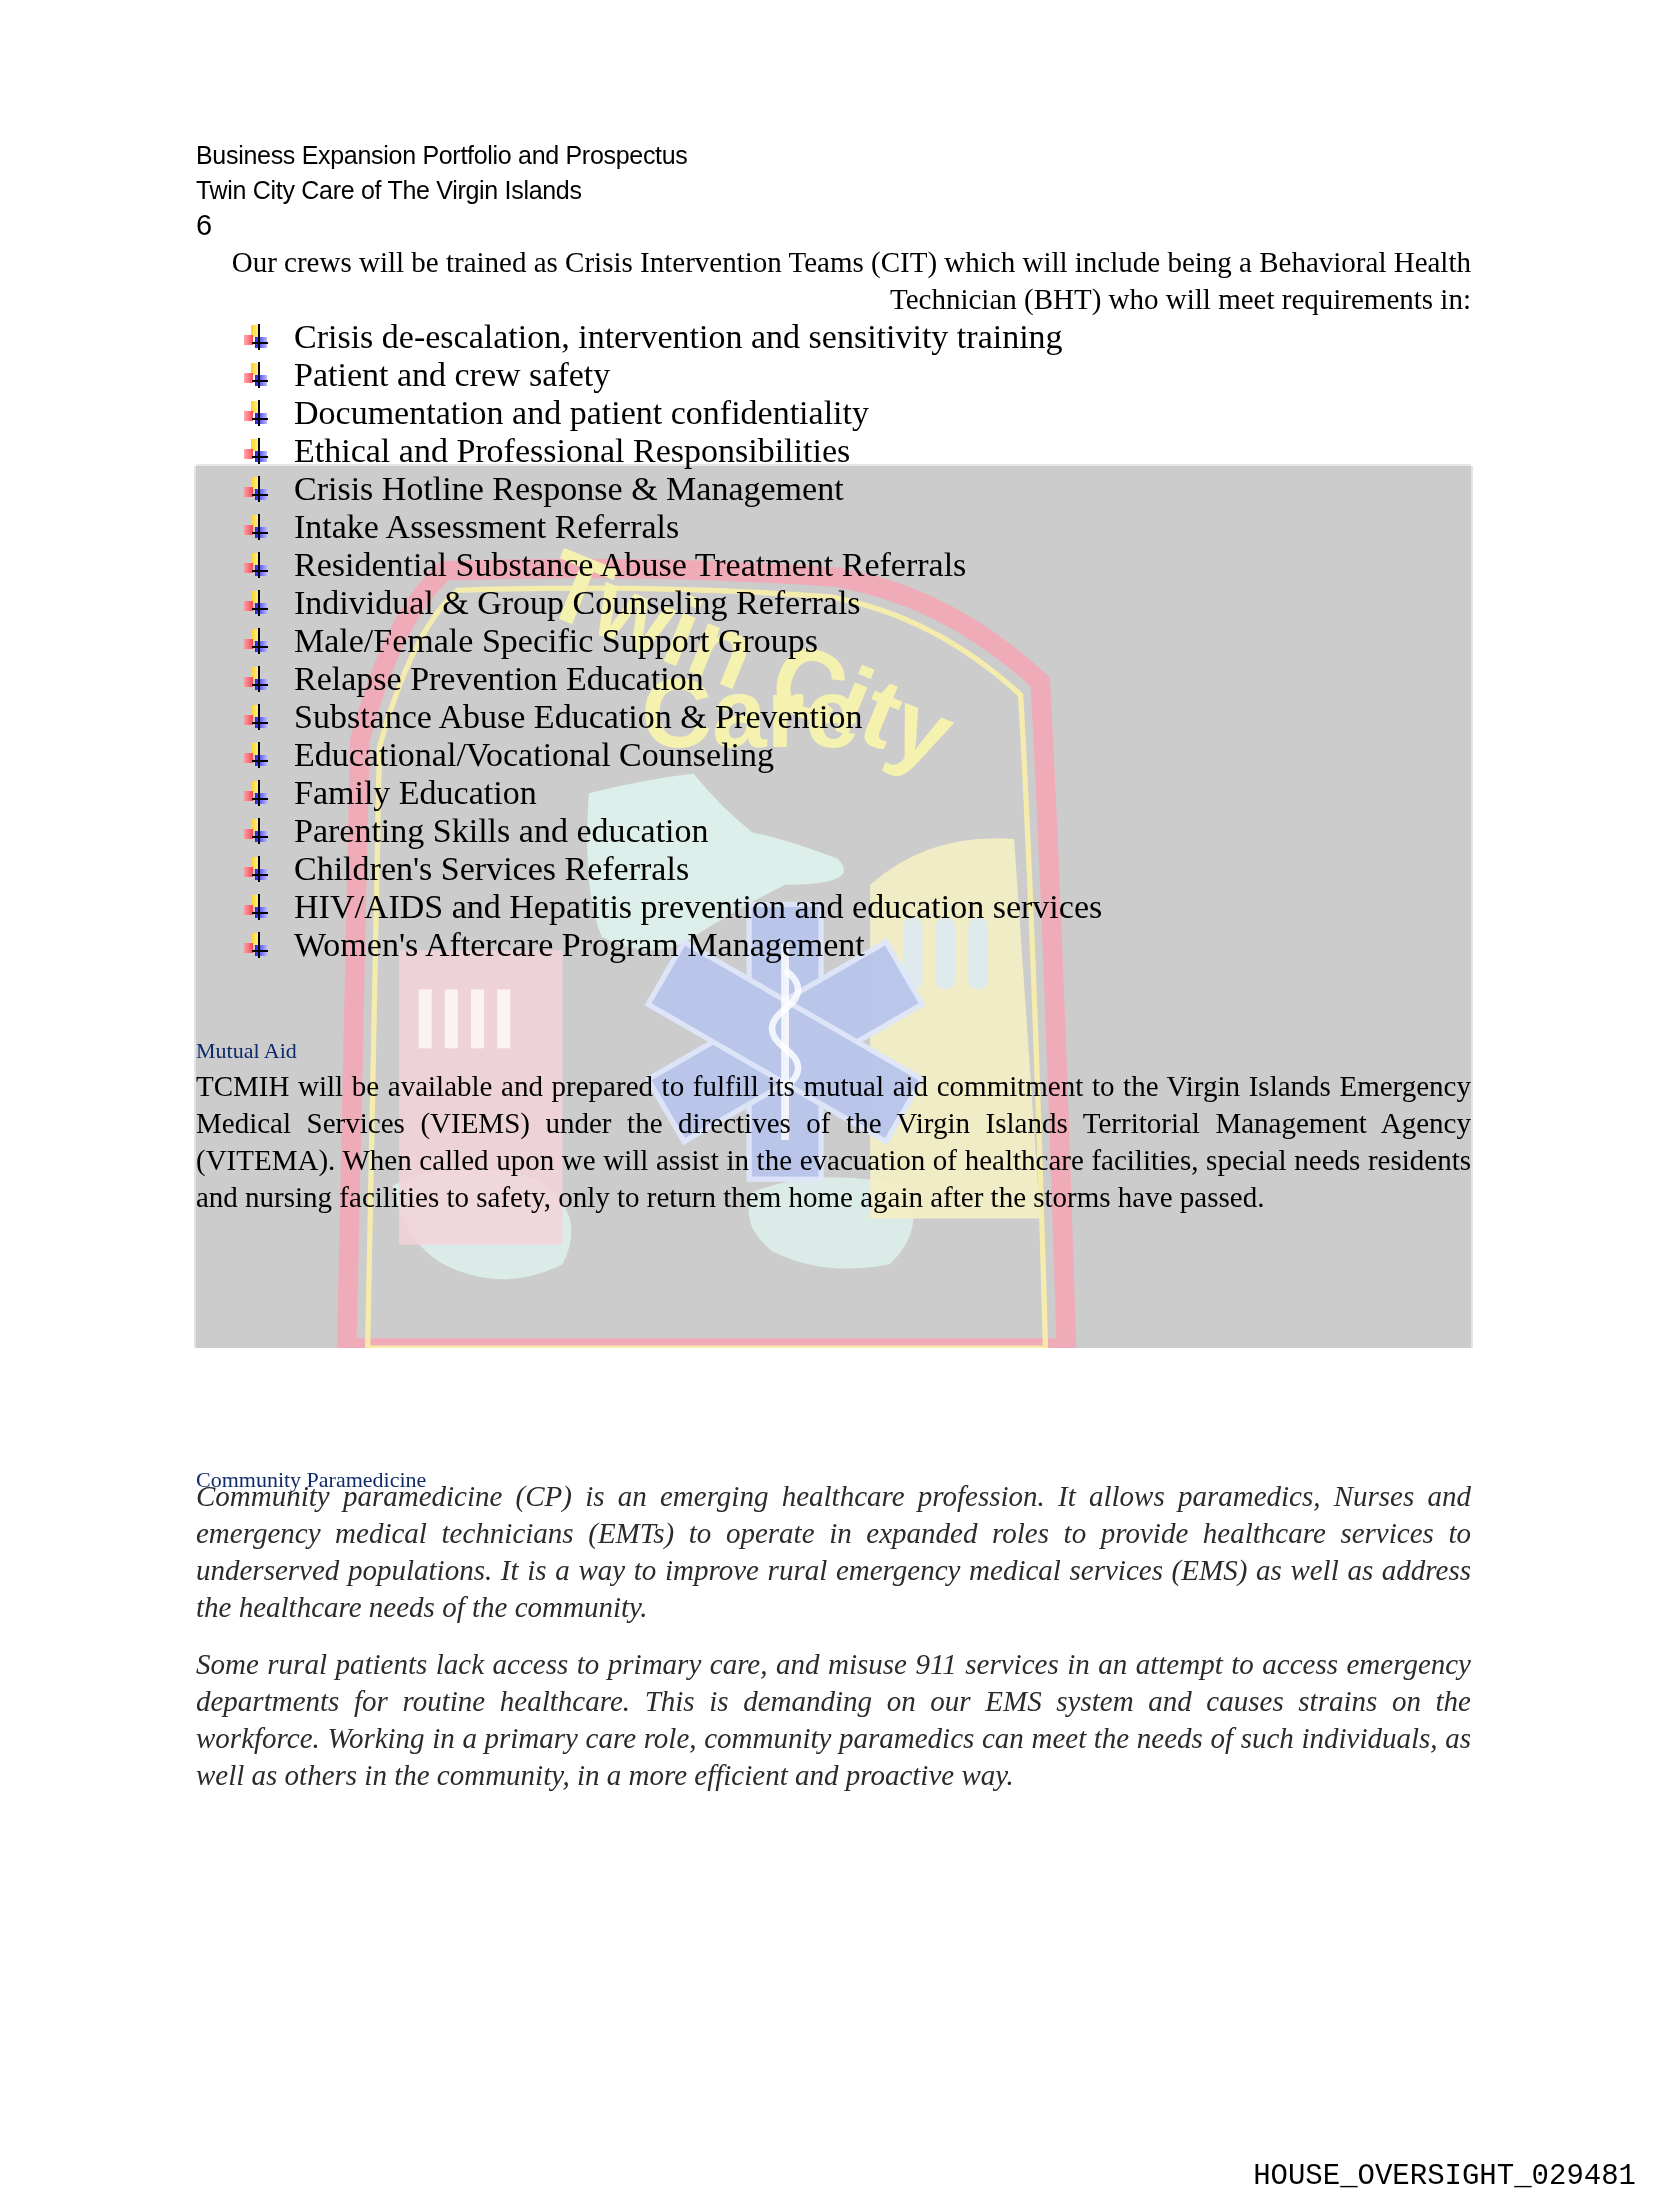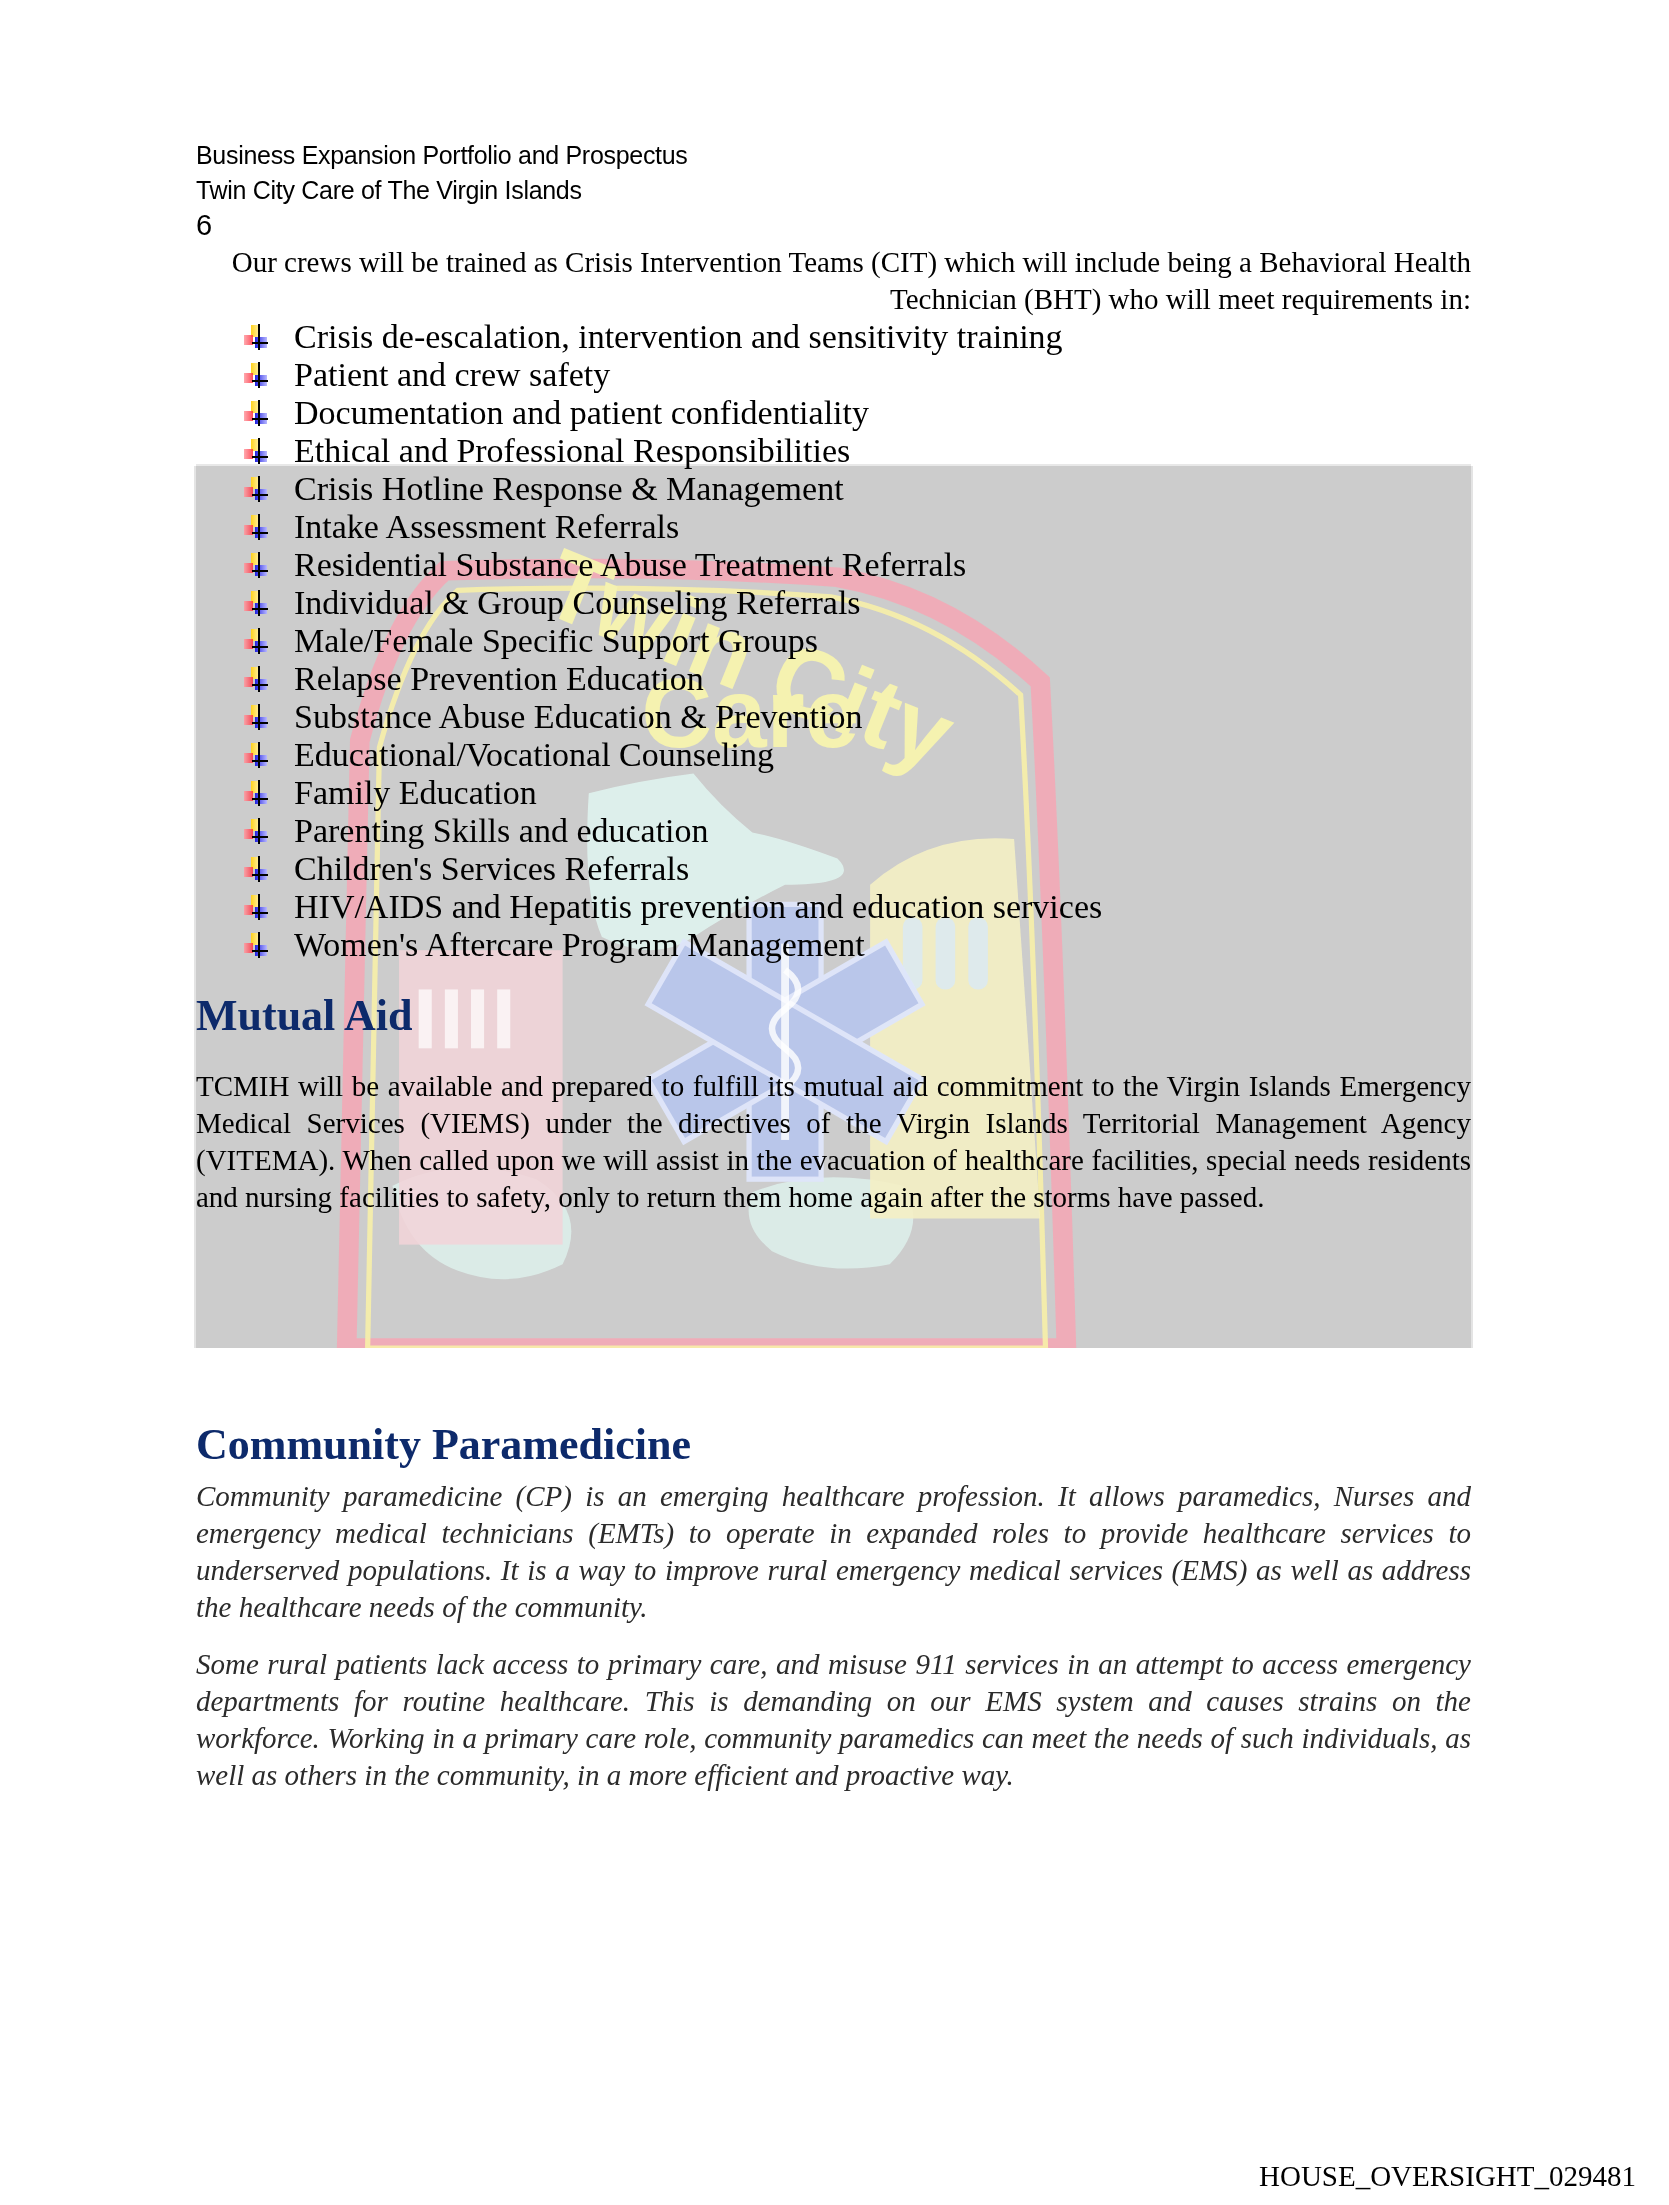--- a/index.html
+++ b/index.html
@@ -13,23 +13,23 @@
   .bullets { left:244px; top:318px; margin:0; padding:0; list-style:none; }
   .bullets li { height:38px; display:flex; align-items:center; font-size:34px; white-space:nowrap; position:relative; z-index:2; }
   .bullet-icon { width:29px; height:26px; position:relative; margin-right:21px; flex:none; }
   .bullet-icon .y { position:absolute; left:7.2px; top:1.3px; width:9.2px; height:11.8px; background:linear-gradient(90deg,#ffd21e,#fff3b0); }
   .bullet-icon .r { position:absolute; left:0; top:10.5px; width:9.2px; height:10.5px; background:linear-gradient(90deg,#ff9aa0,#ff3040); opacity:0.85; }
   .bullet-icon .b { position:absolute; left:11px; top:13px; width:11.8px; height:10.5px; background:linear-gradient(90deg,#2020e0,#b8b8ff); }
   .bullet-icon .v { position:absolute; left:14.4px; top:0; width:2px; height:26px; background:#000; }
   .bullet-icon .h { position:absolute; left:7.9px; top:18.3px; width:15.7px; height:2px; background:#000; }
   .gray-box { left:196px; top:466px; width:1275px; height:882px; background:#cccccc; box-shadow: -2px 0 0 #e4e4e4, 2px 0 0 #e4e4e4, 0 -2px 0 #e8e8e8; z-index:0; overflow:hidden; }
   .watermark { position:absolute; left:0; top:0; width:1275px; height:882px; }
-  .heading { font-size:44px; font-weight:bold; color:#0d2a6b; z-index:2; }
+  .heading { font-size:22px; font-weight:normal; color:#0d2a6b; z-index:2;margin-top:48px; }
   .z2 { z-index:2; }
-  .footer-id { font-family:Liberation Serif, serif; font-size:29px; right:33px; top:2160px; color:#000; }
+  .footer-id { font-family:Liberation Mono, monospace; font-size:29px; right:33px; top:2160px; color:#000; }
   .cp-text { color:#2b2b2b;font-style:italic; }
 </style>
 </head>
 <body>
 
 <div class="abs hdr" style="left:196px; top:98px;margin-top:40px;">
   <div>Business Expansion Portfolio and Prospectus</div>
   <div>Twin City Care of The Virgin Islands</div>
   <div class="hdr-num">6</div>
 </div>

